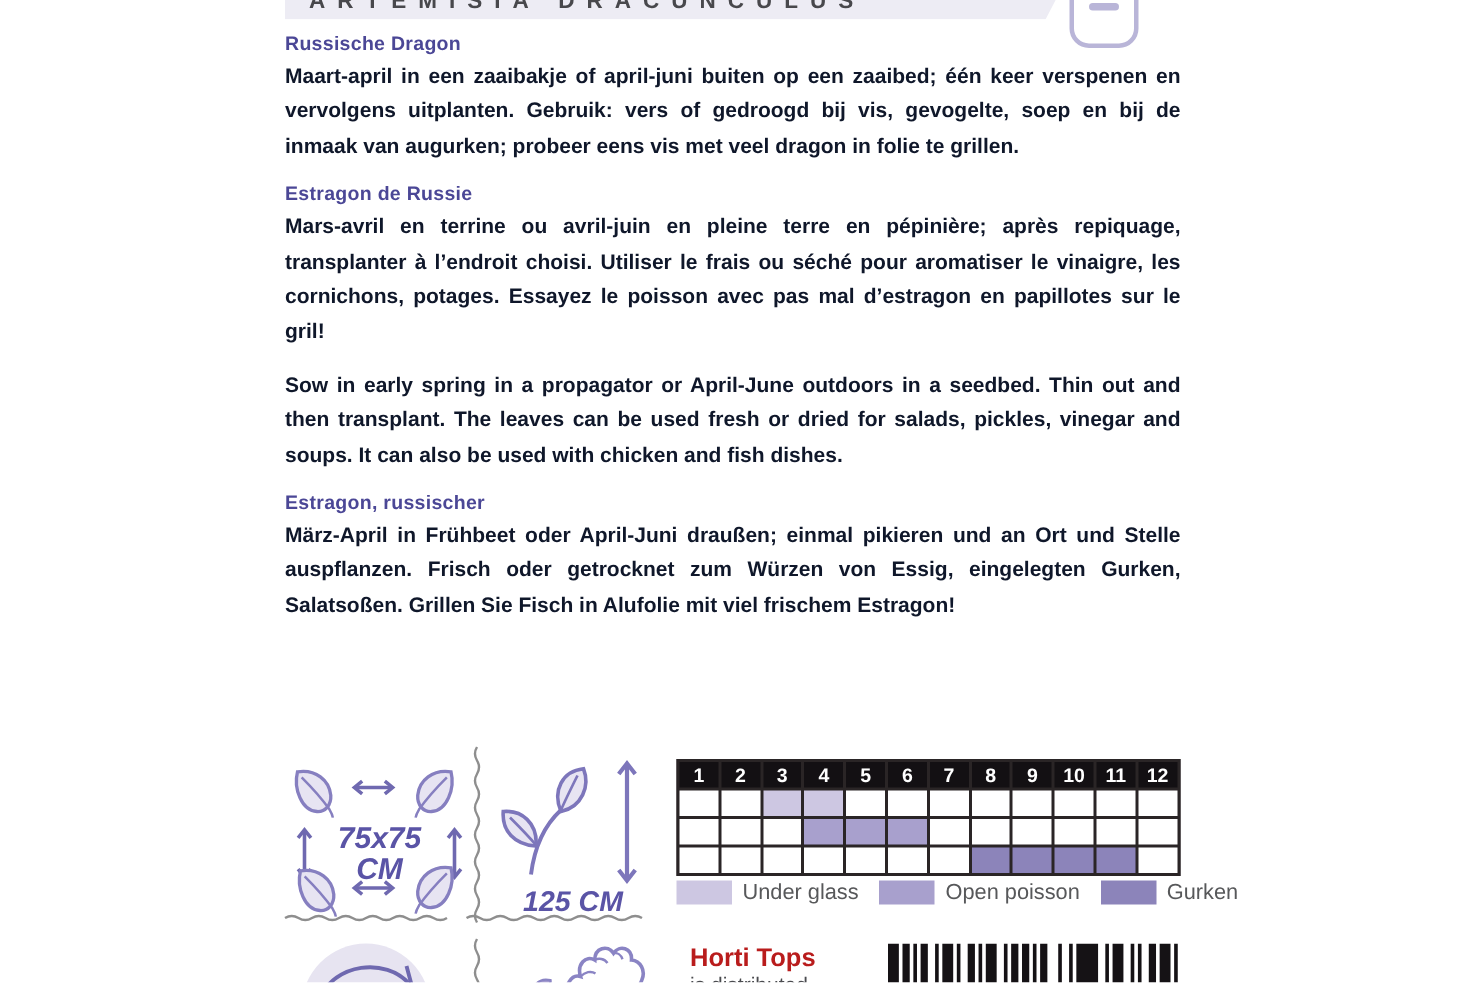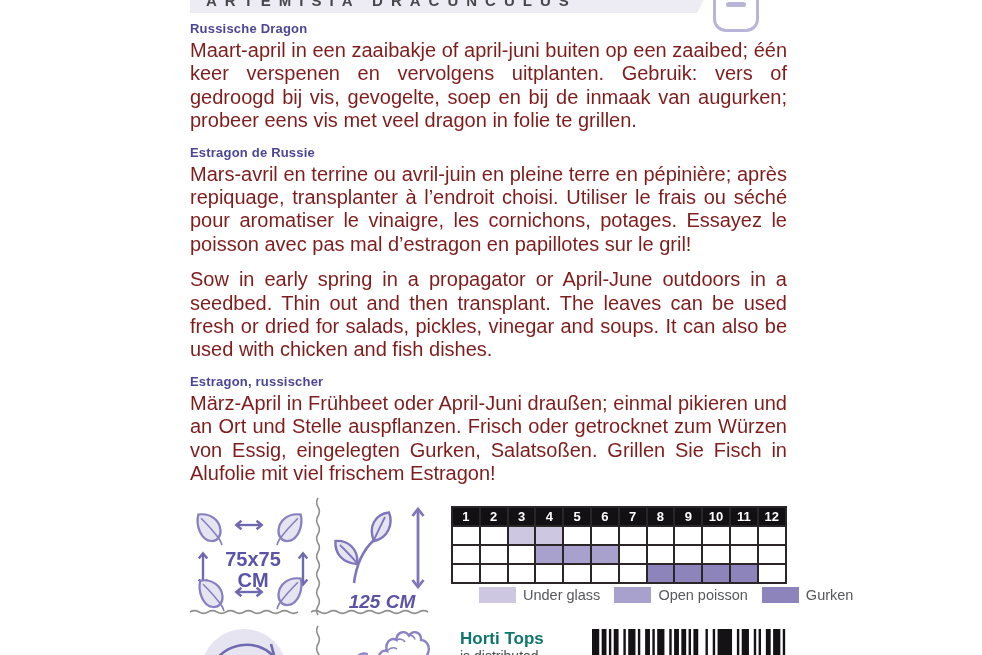--- a/index.html
+++ b/index.html
@@ -17,45 +17,45 @@
   .band span { font-size:15px; font-weight:bold; letter-spacing:8px; color:#48484c; white-space:nowrap; }
   
   .packet {
     position:absolute; left:713px; top:-13px; width:46px; height:45px;
     border:3px solid #b9b5d8; border-radius:13px; background:#fff;
   }
   .packet i { position:absolute; left:10px; right:10px; top:12px; height:5px; background:#b9b5d8; border-radius:3px; }
   
   .content { position:absolute; left:190px; top:21px; width:597px; }
   .content h2 { font-size:13px; font-weight:bold; color:#4b4796; margin-bottom:3px; letter-spacing:0.2px; }
-  .content p  { font-size:20px; color:#7f1d1d; line-height:23.4px; text-align:justify; margin-bottom:12px; }
+  .content p  { font-size:14px; color:#0f172a; line-height:23.4px; text-align:justify; margin-bottom:12px;font-weight:bold; }
   
   .panel { position:absolute; }
   .spacing-panel { left:190px; top:503px; width:128px; height:112px; }
   .height-panel  { left:330px; top:505px; width:120px; height:110px;font-style:italic; }
   .abs { position:absolute; }
   .spacing-label { position:absolute; left:22px; top:46px; width:82px; text-align:center;
-                   font-weight:bold; font-size:20px; line-height:21px; color:#5a54a6; }
+                   font-weight:bold; font-size:20px; line-height:21px; color:#5a54a6;font-style:italic; }
   .height-label  { position:absolute; left:0; top:86px; width:104px; text-align:center;
                    font-weight:bold; font-size:19px; color:#5a54a6; }
   
   .cal { position:absolute; left:451px; top:506px; display:grid;
          grid-template-columns:repeat(12,25.8px); grid-auto-rows:17px; gap:2px;
          background:#2a2526; border:2px solid #2a2526; width:max-content; }
   .cal .c { background:#fff; }
   .cal .h { background:#131013; color:#fff; font-weight:bold; font-size:13px;
             display:flex; align-items:center; justify-content:center; }
-  .legend { position:absolute; left:451px; top:587px; display:flex; align-items:center; gap:14px;margin-left:28px; }
+  .legend { position:absolute; left:451px; top:587px; display:flex; align-items:center; gap:14px; }
   .legend-item { display:flex; align-items:center; }
   .legend-item .sw { width:37px; height:16px; display:inline-block; }
   .legend-item .lb { margin-left:7px; font-size:14.5px; color:#57585a; }
   
   .cycle-circle { position:absolute; left:201px; top:629px; width:86px; height:86px;
                   border-radius:50%; background:#e7e4f1; }
-  .brand { position:absolute; left:460px; top:629px; font-size:17px; font-weight:bold; color:#0f766e; }
+  .brand { position:absolute; left:460px; top:629px; font-size:17px; font-weight:bold; color:#b91c1c; }
   .distrib { position:absolute; left:460px; top:648px; font-size:14px; color:#4a4b4f; }
   .barcode { position:absolute; left:592px; top:629px; }
   svg.wavy { position:absolute; overflow:visible; }
 </style>
 </head>
 <body>
 
 <div id="page">
 
   <div class="band">

